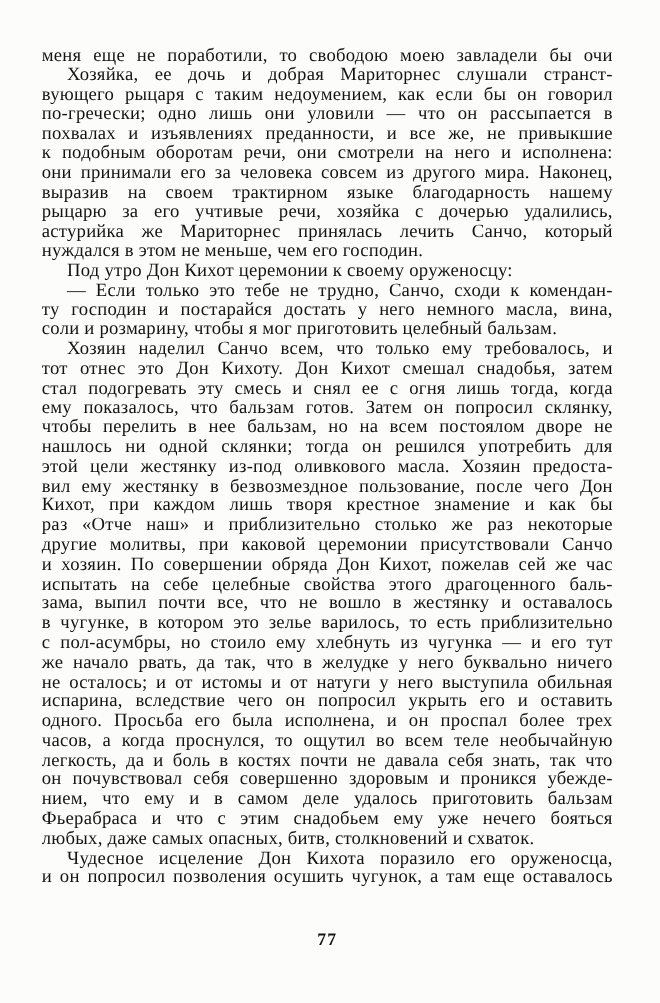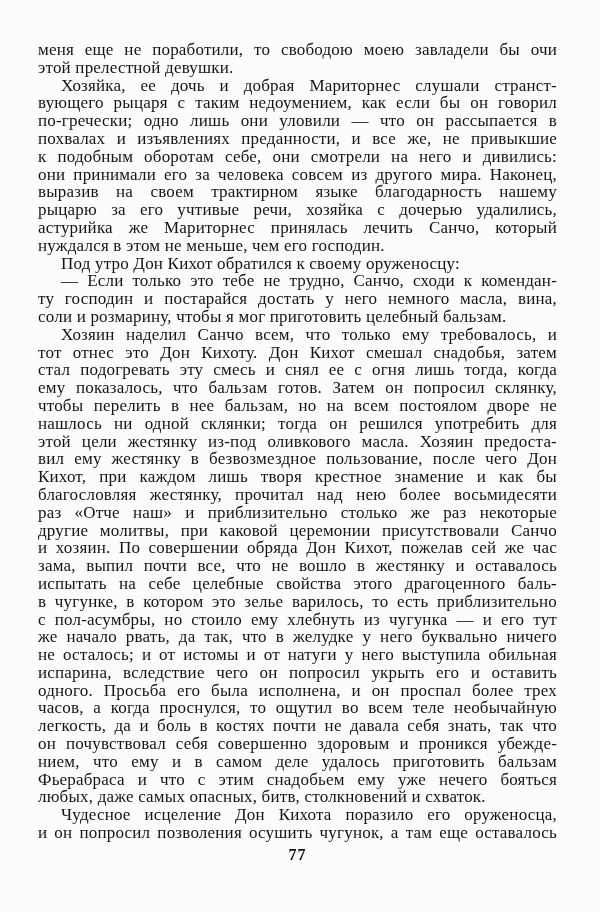--- a/index.html
+++ b/index.html
@@ -55,50 +55,48 @@
     letter-spacing: 1px;
     color: #141312;
   }
 </style>
 </head>
 <body>
 
 <div class="page">
   <div class="text-block" id="text-block">
       <div class="line j">меня еще не поработили, то свободою моею завладели бы очи</div>
-      <div class="line last">этой прелестной девушки.</div>
       <div class="line j indent">Хозяйка, ее дочь и добрая Мариторнес слушали странст-</div>
       <div class="line j">вующего рыцаря с таким недоумением, как если бы он говорил</div>
       <div class="line j">по-гречески; одно лишь они уловили — что он рассыпается в</div>
       <div class="line j">похвалах и изъявлениях преданности, и все же, не привыкшие</div>
-      <div class="line j">к подобным оборотам себе, они смотрели на него и дивились:</div>
+      <div class="line j">к подобным оборотам речи, они смотрели на него и исполнена:</div>
       <div class="line j">они принимали его за человека совсем из другого мира. Наконец,</div>
       <div class="line j">выразив на своем трактирном языке благодарность нашему</div>
       <div class="line j">рыцарю за его учтивые речи, хозяйка с дочерью удалились,</div>
       <div class="line j">астурийка же Мариторнес принялась лечить Санчо, который</div>
       <div class="line last">нуждался в этом не меньше, чем его господин.</div>
-      <div class="line last indent">Под утро Дон Кихот обратился к своему оруженосцу:</div>
+      <div class="line last indent">Под утро Дон Кихот церемонии к своему оруженосцу:</div>
       <div class="line j indent">— Если только это тебе не трудно, Санчо, сходи к комендан-</div>
       <div class="line j">ту господин и постарайся достать у него немного масла, вина,</div>
       <div class="line last">соли и розмарину, чтобы я мог приготовить целебный бальзам.</div>
       <div class="line j indent">Хозяин наделил Санчо всем, что только ему требовалось, и</div>
       <div class="line j">тот отнес это Дон Кихоту. Дон Кихот смешал снадобья, затем</div>
       <div class="line j">стал подогревать эту смесь и снял ее с огня лишь тогда, когда</div>
       <div class="line j">ему показалось, что бальзам готов. Затем он попросил склянку,</div>
       <div class="line j">чтобы перелить в нее бальзам, но на всем постоялом дворе не</div>
       <div class="line j">нашлось ни одной склянки; тогда он решился употребить для</div>
       <div class="line j">этой цели жестянку из-под оливкового масла. Хозяин предоста-</div>
       <div class="line j">вил ему жестянку в безвозмездное пользование, после чего Дон</div>
       <div class="line j">Кихот, при каждом лишь творя крестное знамение и как бы</div>
-      <div class="line j">благословляя жестянку, прочитал над нею более восьмидесяти</div>
       <div class="line j">раз «Отче наш» и приблизительно столько же раз некоторые</div>
       <div class="line j">другие молитвы, при каковой церемонии присутствовали Санчо</div>
       <div class="line j">и хозяин. По совершении обряда Дон Кихот, пожелав сей же час</div>
+      <div class="line j">испытать на себе целебные свойства этого драгоценного баль-</div>
       <div class="line j">зама, выпил почти все, что не вошло в жестянку и оставалось</div>
-      <div class="line j">испытать на себе целебные свойства этого драгоценного баль-</div>
       <div class="line j">в чугунке, в котором это зелье варилось, то есть приблизительно</div>
       <div class="line j">с пол-асумбры, но стоило ему хлебнуть из чугунка — и его тут</div>
       <div class="line j">же начало рвать, да так, что в желудке у него буквально ничего</div>
       <div class="line j">не осталось; и от истомы и от натуги у него выступила обильная</div>
       <div class="line j">испарина, вследствие чего он попросил укрыть его и оставить</div>
       <div class="line j">одного. Просьба его была исполнена, и он проспал более трех</div>
       <div class="line j">часов, а когда проснулся, то ощутил во всем теле необычайную</div>
       <div class="line j">легкость, да и боль в костях почти не давала себя знать, так что</div>
       <div class="line j">он почувствовал себя совершенно здоровым и проникся убежде-</div>
       <div class="line j">нием, что ему и в самом деле удалось приготовить бальзам</div>

